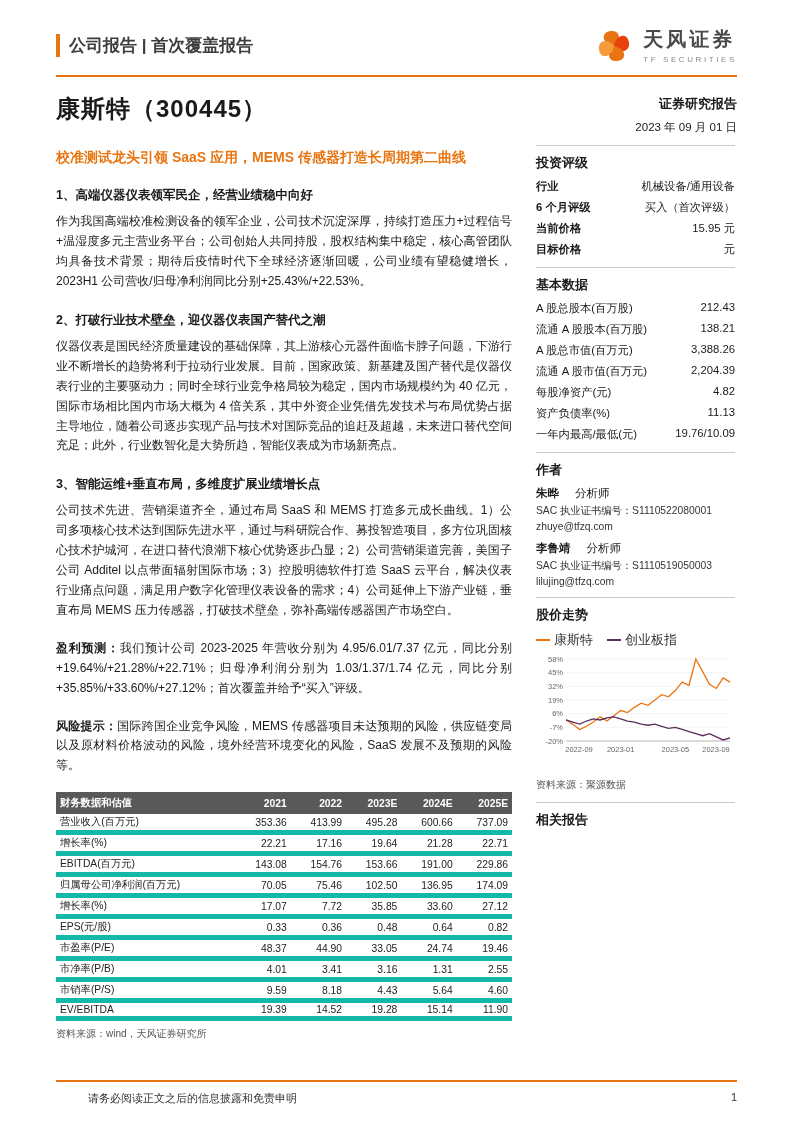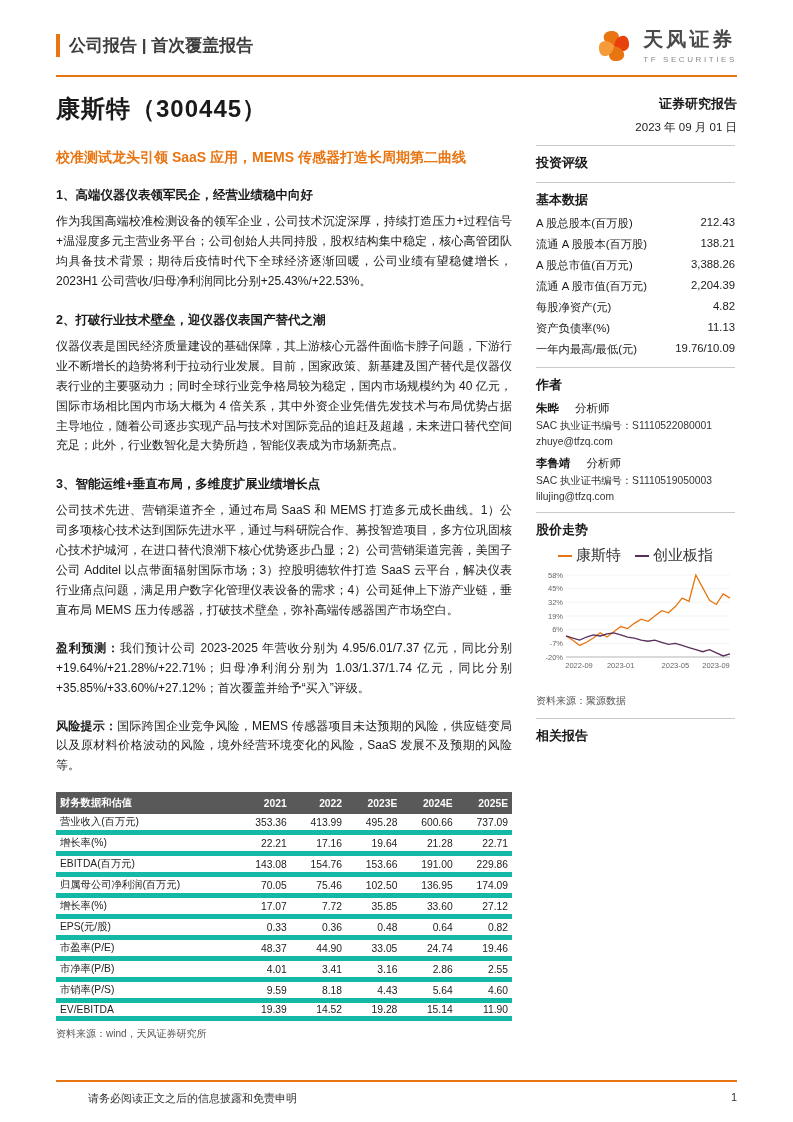--- a/index.html
+++ b/index.html
@@ -52,21 +52,21 @@
   .sb-h { font-weight:bold; font-size:13px; margin-bottom:7px; }
   .kv { display:flex; justify-content:space-between; font-size:11.3px; margin:6px 0; gap:6px; }
   .kv .k { white-space:nowrap; }
   .kb .k { font-weight:bold; }
   .kv .v { text-align:right; }
   .author { margin-bottom:9px; }
   .a-row { font-size:11.5px; }
   .a-name { font-weight:bold; }
   .a-role { margin-left:16px; }
   .a-line { font-size:10.3px; color:#333; margin-top:3px; word-break:break-all; }
-  .legend { display:flex; justify-content:center; gap:14px; font-size:15px; color:#333; margin:2px 0 2px 0; align-items:center; }
+  .legend { display:flex; gap:14px; font-size:13px; color:#333; margin:2px 0 2px 0; align-items:center; }
   .lg-item { display:flex; align-items:center; gap:4px; }
   .lg-mark { display:inline-block; width:14px; height:2px; }
   .chart-src { font-size:10px; color:#555; margin-top:15px; }
 
   
   .footer { position:absolute; left:56px; right:56px; bottom:16px; }
   .f-rule { height:2px; background:var(--accent,#E87511); }
   .f-row { display:flex; justify-content:space-between; font-size:11px; color:#333; margin-top:9px; padding-left:32px; }
 </style>
 </head>
@@ -189,21 +189,21 @@
               <td>44.90</td>
               <td>33.05</td>
               <td>24.74</td>
               <td>19.46</td>
             </tr>
             <tr>
               <td class="lbl">市净率(P/B)</td>
               <td>4.01</td>
               <td>3.41</td>
               <td>3.16</td>
-              <td>2.86</td>
+              <td>1.31</td>
               <td>2.55</td>
             </tr>
             <tr>
               <td class="lbl">市销率(P/S)</td>
               <td>9.59</td>
               <td>8.18</td>
               <td>4.43</td>
               <td>5.64</td>
               <td>4.60</td>
             </tr>
@@ -217,20 +217,38 @@
             </tr>
           </tbody>
       </table>
       <div class="src">资料来源：wind，天风证券研究所</div>
     </div>
 
     <div class="right">
 
       <div class="sb-sec first">
         <div class="sb-h">投资评级</div>
+        <div id="rating-rows" class="kb">
+            <div class="kv kb">
+              <span class="k">行业</span>
+              <span class="v">机械设备/通用设备</span>
+            </div>
+            <div class="kv kb">
+              <span class="k">6 个月评级</span>
+              <span class="v">买入（首次评级）</span>
+            </div>
+            <div class="kv kb">
+              <span class="k">当前价格</span>
+              <span class="v">15.95 元</span>
+            </div>
+            <div class="kv kb">
+              <span class="k">目标价格</span>
+              <span class="v">元</span>
+            </div>
+          </div>
       </div>
 
       <div class="sb-sec">
         <div class="sb-h">基本数据</div>
         <div id="basic-rows">
             <div class="kv">
               <span class="k">A 股总股本(百万股)</span>
               <span class="v">212.43</span>
             </div>
             <div class="kv">

